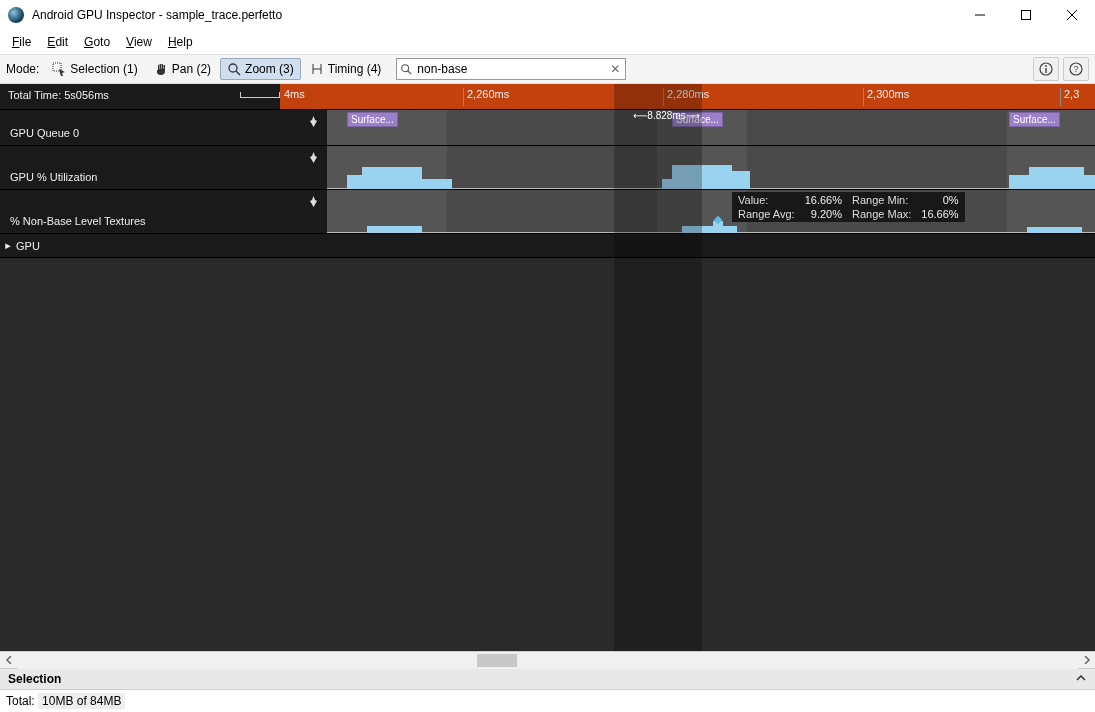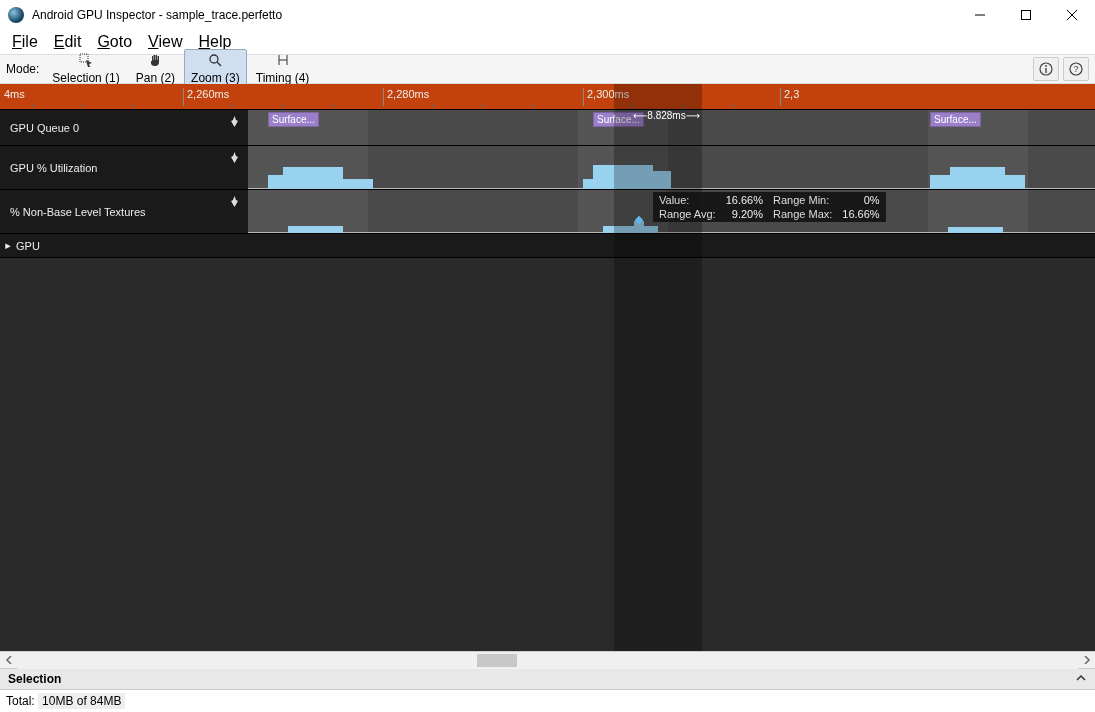--- a/index.html
+++ b/index.html
@@ -7,28 +7,28 @@
 
 
 .titlebar { height: 30px; display: flex; align-items: center; padding-left: 8px; background: #fff; }
 .titlebar .app-icon { width: 16px; height: 16px; border-radius: 50%; background: radial-gradient(circle at 35% 35%, #8bc3e0 0%, #1a4a6a 60%, #0a2a3a 100%); margin-right: 8px; }
 .titlebar .title { font-size: 12px; color: #000; }
 .titlebar .win-controls { margin-left: auto; display: flex; }
 .titlebar .win-btn { width: 46px; height: 30px; display: flex; align-items: center; justify-content: center; font-size: 10px; }
 .titlebar .win-btn svg { width: 10px; height: 10px; }
 
 
-.menubar { height: 24px; display: flex; align-items: center; padding: 0 4px; background: #fff; font-size: 16px; }
+.menubar { height: 24px; display: flex; align-items: center; padding: 0 4px; background: #fff; font-size: 12px; }
 .menubar .menu-item { padding: 2px 8px; cursor: default; }
 .menubar .menu-item .u { text-decoration: underline; }
 
 
 .toolbar { height: 30px; display: flex; align-items: center; padding: 0 6px; background: #f5f5f5; border-top: 1px solid #ddd; border-bottom: 1px solid #ddd; font-size: 12px; gap: 2px; }
 .toolbar .mode-label { margin-right: 4px; }
-.toolbar .mode-btn { display: flex; align-items: center; padding: 3px 6px; gap: 4px; border-radius: 2px; flex-direction: column; }
+.toolbar .mode-btn { display: flex; align-items: center; padding: 3px 6px; gap: 4px; border-radius: 2px; }
 .toolbar .mode-btn.active { background: #d0dff0; border: 1px solid #9ab; }
 .toolbar .mode-btn:not(.active) { border: 1px solid transparent; }
 .toolbar .mode-icon { width: 14px; height: 14px; display: inline-flex; align-items: center; justify-content: center; }
 .toolbar .search-wrap { display: flex; align-items: center; border: 1px solid #999; background: #fff; height: 22px; margin-left: 6px; width: 230px; }
 .toolbar .search-wrap .search-icon { width: 18px; display: flex; align-items: center; justify-content: center; }
 .toolbar .search-wrap input { border: none; outline: none; flex: 1; font-size: 12px; padding: 0 2px; }
 .toolbar .search-wrap .clear-btn { width: 20px; display: flex; align-items: center; justify-content: center; color: #666; cursor: pointer; }
 .toolbar .spacer { flex: 1; }
 .toolbar .icon-btn { width: 26px; height: 24px; display: flex; align-items: center; justify-content: center; border: 1px solid #ccc; background: #f0f0f0; margin-left: 2px; border-radius: 2px; }
 
@@ -43,21 +43,21 @@
 .ruler-scale .bar { display: inline-block; width: 40px; height: 6px; border-left: 1px solid #ccc; border-right: 1px solid #ccc; border-bottom: 1px solid #ccc; vertical-align: middle; margin-right: 4px; }
 .ruler-tick { position: absolute; top: 4px; font-size: 11px; color: #eee; border-left: 1px solid #888; padding-left: 3px; height: 18px; }
 .ruler-minor { position: absolute; bottom: 0; width: 1px; height: 5px; background: #666; }
 
 
 .sel-overlay { position: absolute; top: 0; bottom: 0; background: rgba(0,0,0,.25); z-index: 2; }
 .sel-label { position: absolute; top: 26px; color: #fff; font-size: 10px; z-index: 3; white-space: nowrap; }
 
 
 .track { display: flex; border-bottom: 1px solid #000; }
-.track .lab { width: 248px; background: #1a1a1a; padding: 6px 10px; font-size: 11px; color: #eee; display: flex; align-items: center; position: relative; }
+.track .lab { width: 327px; background: #1a1a1a; padding: 6px 10px; font-size: 11px; color: #eee; display: flex; align-items: flex-end; position: relative; }
 .track .lab .pin { position: absolute; right: 8px; top: 6px; }
 .track .content { flex: 1; position: relative; background: #4a4a4a; }
 .track.h1 { height: 36px; }
 .track.h2 { height: 44px; }
 
 
 .surf-block { position: absolute; top: 2px; height: 30px; display: flex; flex-direction: row; }
 .surf-block .surf-top { height: 15px; background: #9b7fc9; color: #fff; font-size: 10px; padding: 1px 3px; overflow: hidden; white-space: nowrap; border: 1px solid rgba(0,0,0,.2); }
 .surf-block .surf-bot { height: 15px; background: repeating-linear-gradient(90deg, #5aa8e0 0 3px, #d96fb0 3px 6px, #8a5fc4 6px 9px); }
 .util-bar { position: absolute; bottom: 0; background: #9ad3f0; }
@@ -165,20 +165,30 @@
     <span class="mode-icon">
         <svg viewBox="0 0 14 14">
           <line x1="3" y1="2" x2="3" y2="12" stroke="#333"></line>
           <line x1="11" y1="2" x2="11" y2="12" stroke="#333"></line>
           <line x1="3" y1="7" x2="11" y2="7" stroke="#333"></line>
         </svg>
       </span>
     <span>Timing (4)</span>
   </div>
 
+  <div class="search-wrap">
+    <span class="search-icon">
+        <svg width="12" height="12" viewBox="0 0 14 14">
+          <circle cx="6" cy="6" r="4" fill="none" stroke="#555" stroke-width="1.3"></circle>
+          <line x1="9" y1="9" x2="13" y2="13" stroke="#555" stroke-width="1.5"></line>
+        </svg>
+      </span>
+    <input value="non-base" style="">
+    <span class="clear-btn">✕</span>
+  </div>
 
   <div class="spacer"></div>
 
   <div class="icon-btn">
       <svg width="14" height="14" viewBox="0 0 14 14">
         <circle cx="7" cy="7" r="6" fill="none" stroke="#444" stroke-width="1.2"></circle>
         <circle cx="7" cy="4" r="0.9" fill="#444"></circle>
         <rect x="6.3" y="6" width="1.4" height="5" fill="#444"></rect>
       </svg>
     </div>
@@ -186,20 +196,21 @@
       <svg width="14" height="14" viewBox="0 0 14 14">
         <circle cx="7" cy="7" r="6" fill="none" stroke="#444" stroke-width="1.2"></circle>
         <text x="7" y="10" text-anchor="middle" font-size="9" fill="#444">?</text>
       </svg>
     </div>
 </div>
 
 <div class="timeline-area">
 
   <div class="tl-header">
+    <div class="left-label">Total Time: 5s056ms</div>
     <div class="ruler">
       <div class="ruler-scale"><span class="bar"></span><span>4ms</span></div>
       <div class="ruler-tick" style="left:183px">2,260ms</div>
       <div class="ruler-tick" style="left:383px">2,280ms</div>
       <div class="ruler-tick" style="left:583px">2,300ms</div>
       <div class="ruler-tick" style="left:780px">2,3</div>
       <div class="ruler-minor" style="left:33px"></div>
         <div class="ruler-minor" style="left:83px"></div>
         <div class="ruler-minor" style="left:133px"></div>
       <div class="ruler-minor" style="left:233px"></div>

